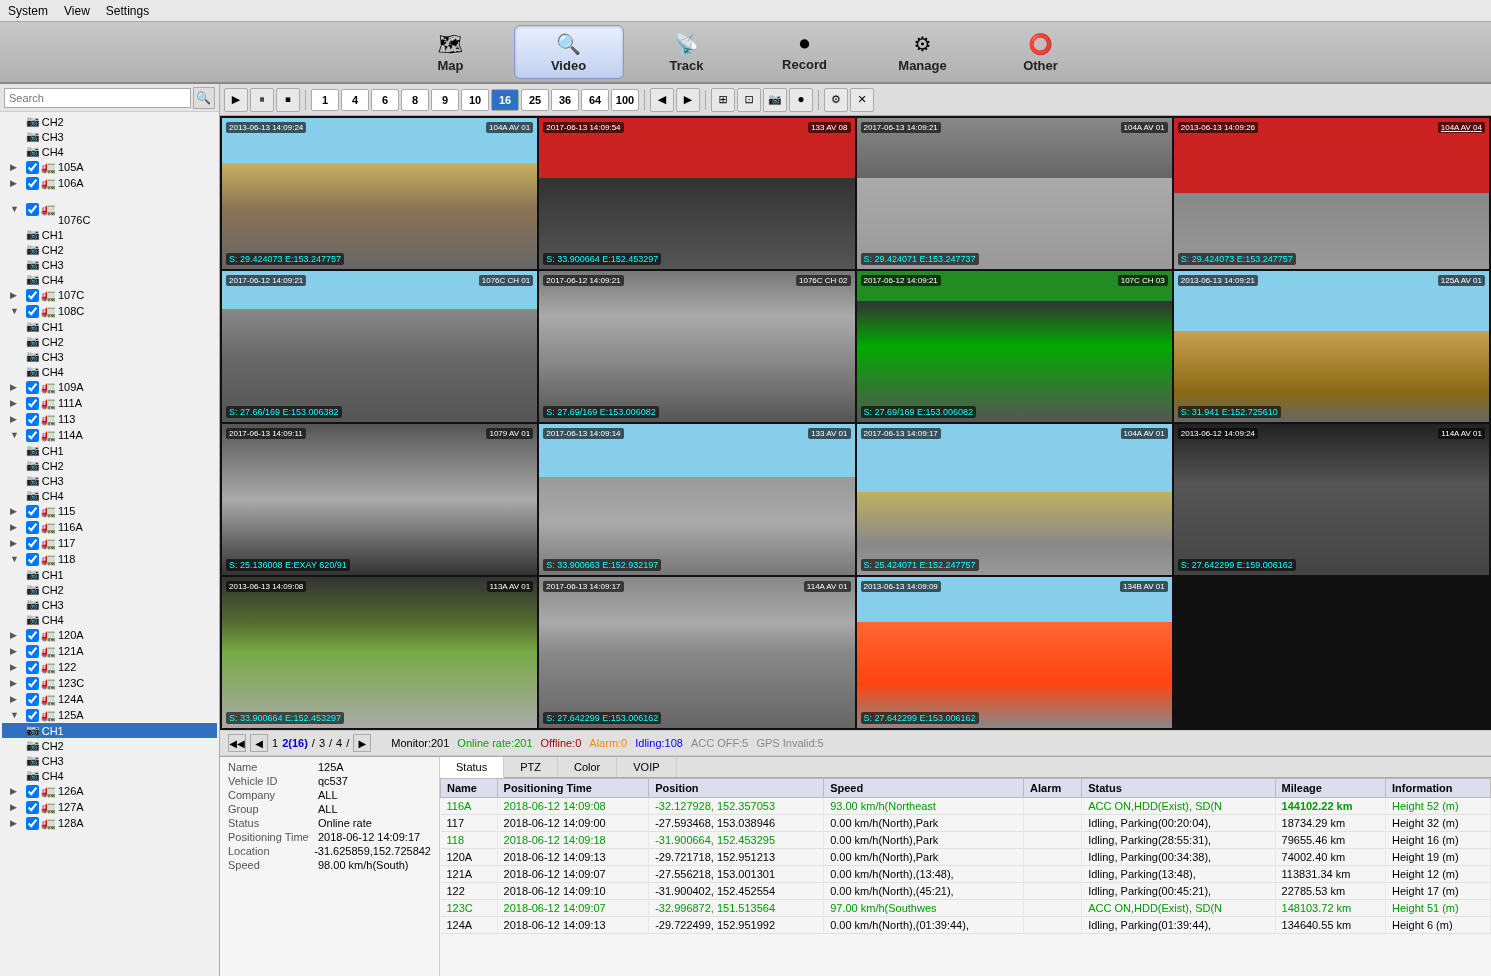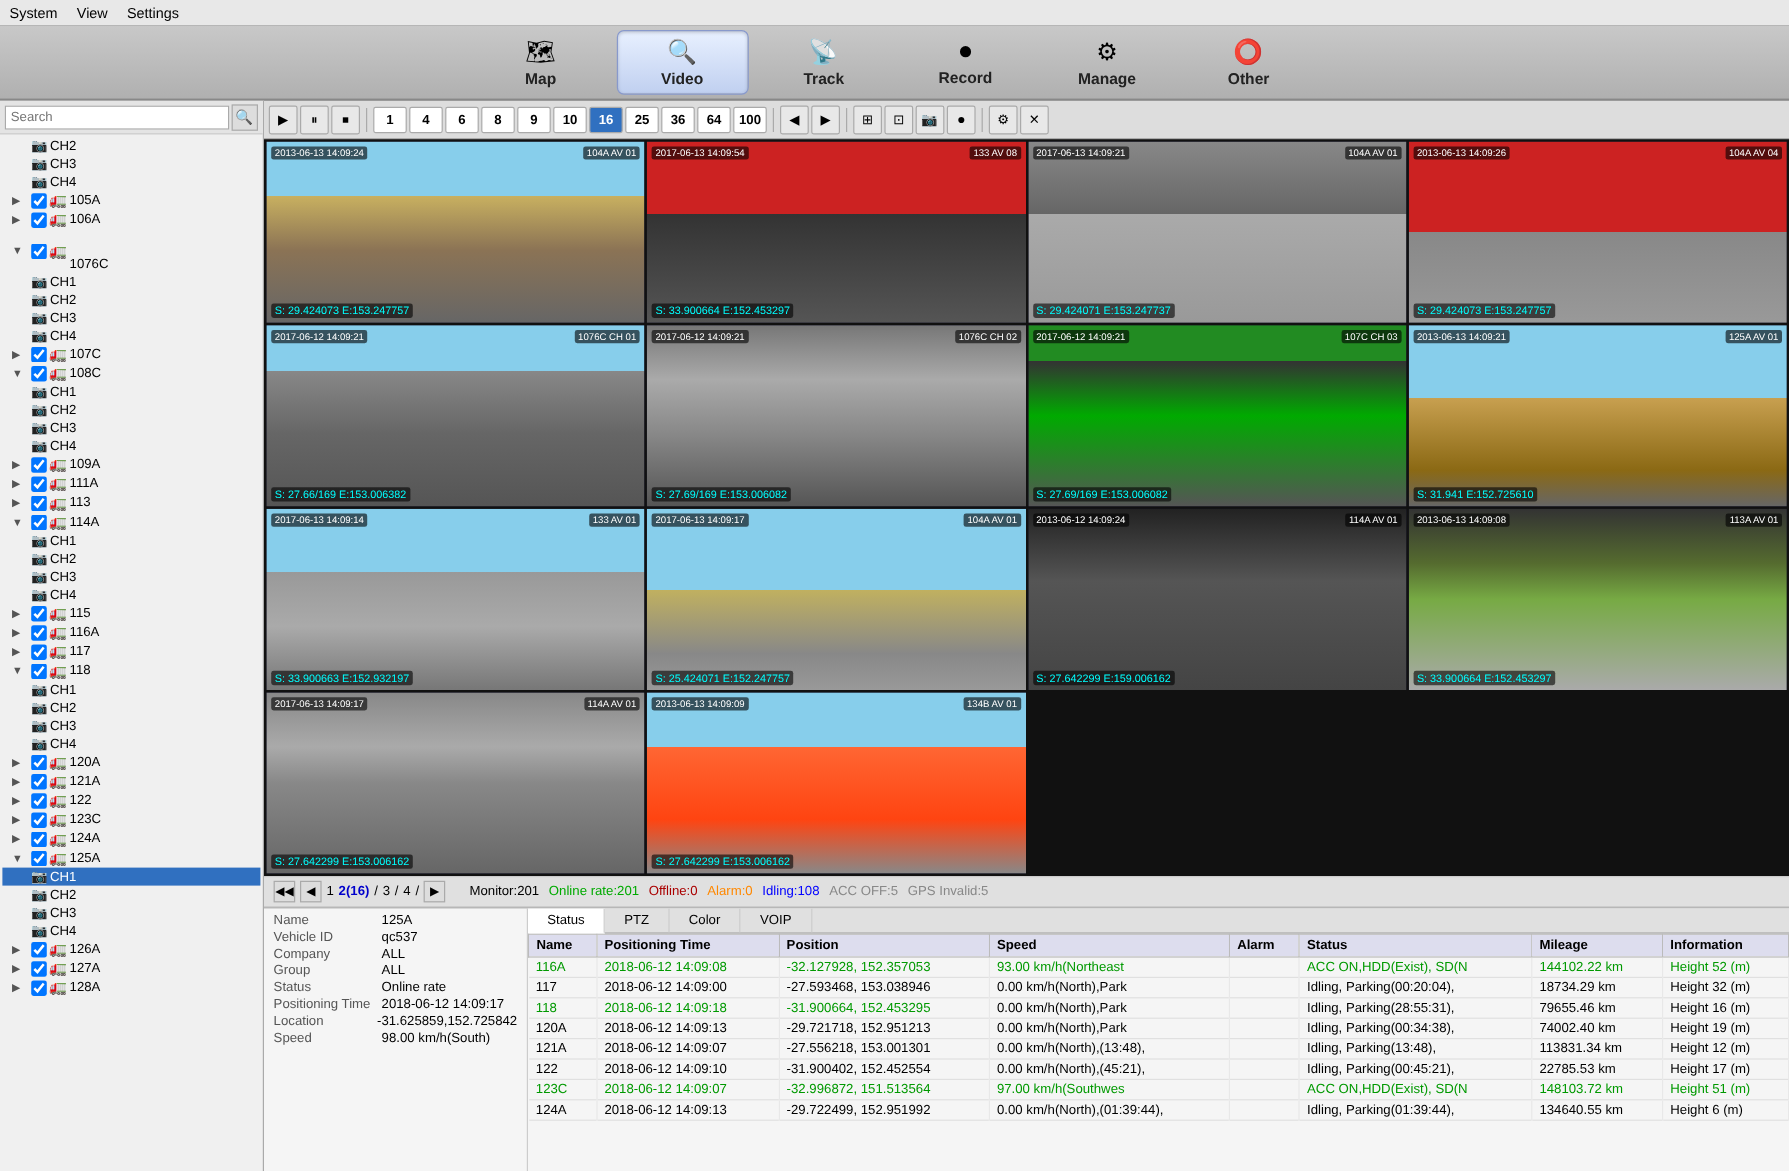--- a/index.html
+++ b/index.html
@@ -431,21 +431,21 @@
           <div class="video-overlay">
             <span class="video-tag" style="font-size: 8px;">2017-06-13 14:09:21</span>
             <span class="video-tag" style="font-size: 8px;">104A AV 01</span>
           </div>
           <div class="video-bottom"><span class="video-coords">S: 29.424071 E:153.247737</span></div>
         </div>
         <div class="video-cell">
           <div class="cam-scene cam4"></div>
           <div class="video-overlay">
             <span class="video-tag" style="font-size: 8px;">2013-06-13 14:09:26</span>
-            <span class="video-tag" style="font-size: 8px;">104A AV 04</span>
+            <span class="video-tag" style="font-size: 8px; text-decoration: underline;">104A AV 04</span>
           </div>
           <div class="video-bottom"><span class="video-coords">S: 29.424073 E:153.247757</span></div>
         </div>
         <div class="video-cell">
           <div class="cam-scene cam5"></div>
           <div class="video-overlay">
             <span class="video-tag" style="font-size: 8px;">2017-06-12 14:09:21</span>
             <span class="video-tag" style="font-size: 8px;">1076C CH 01</span>
           </div>
           <div class="video-bottom"><span class="video-coords">S: 27.66/169 E:153.006382</span></div>
@@ -466,20 +466,28 @@
           </div>
           <div class="video-bottom"><span class="video-coords">S: 27.69/169 E:153.006082</span></div>
         </div>
         <div class="video-cell">
           <div class="cam-scene cam8"></div>
           <div class="video-overlay">
             <span class="video-tag" style="font-size: 8px;">2013-06-13 14:09:21</span>
             <span class="video-tag" style="font-size: 8px;">125A AV 01</span>
           </div>
           <div class="video-bottom"><span class="video-coords">S: 31.941 E:152.725610</span></div>
+        </div>
+        <div class="video-cell">
+          <div class="cam-scene cam9"></div>
+          <div class="video-overlay">
+            <span class="video-tag" style="font-size: 8px;">2017-06-13 14:09:11</span>
+            <span class="video-tag" style="font-size: 8px;">1079 AV 01</span>
+          </div>
+          <div class="video-bottom"><span class="video-coords">S: 25.136008 E:EXAY 620/91</span></div>
         </div>
         <div class="video-cell">
           <div class="cam-scene cam10"></div>
           <div class="video-overlay">
             <span class="video-tag" style="font-size: 8px;">2017-06-13 14:09:14</span>
             <span class="video-tag" style="font-size: 8px;">133 AV 01</span>
           </div>
           <div class="video-bottom"><span class="video-coords">S: 33.900663 E:152.932197</span></div>
         </div>
         <div class="video-cell">
@@ -605,21 +613,21 @@
               </tr>
             </thead>
             <tbody id="table-body">
             <tr>
                   <td style="color: rgb(0, 153, 0);">116A</td>
                   <td style="color: rgb(0, 153, 0);">2018-06-12 14:09:08</td>
                   <td style="color: rgb(0, 153, 0);">-32.127928, 152.357053</td>
                   <td style="color: rgb(0, 153, 0);">93.00 km/h(Northeast</td>
                   <td style="color: rgb(0, 0, 0);"></td>
                   <td style="color: rgb(0, 153, 0);">ACC ON,HDD(Exist), SD(N</td>
-                  <td style="color: rgb(0, 153, 0);">144102.22 km</td>
+                  <td style="color: rgb(0, 153, 0); font-weight: bold;">144102.22 km</td>
                   <td style="color: rgb(0, 153, 0);">Height 52 (m)</td>
                 </tr>
                 <tr>
                   <td style="color: rgb(0, 0, 0);">117</td>
                   <td style="color: rgb(0, 0, 0);">2018-06-12 14:09:00</td>
                   <td style="color: rgb(0, 0, 0);">-27.593468, 153.038946</td>
                   <td style="color: rgb(0, 0, 0);">0.00 km/h(North),Park</td>
                   <td style="color: rgb(0, 0, 0);"></td>
                   <td style="color: rgb(0, 0, 0);">Idling, Parking(00:20:04),</td>
                   <td style="color: rgb(0, 0, 0);">18734.29 km</td>

